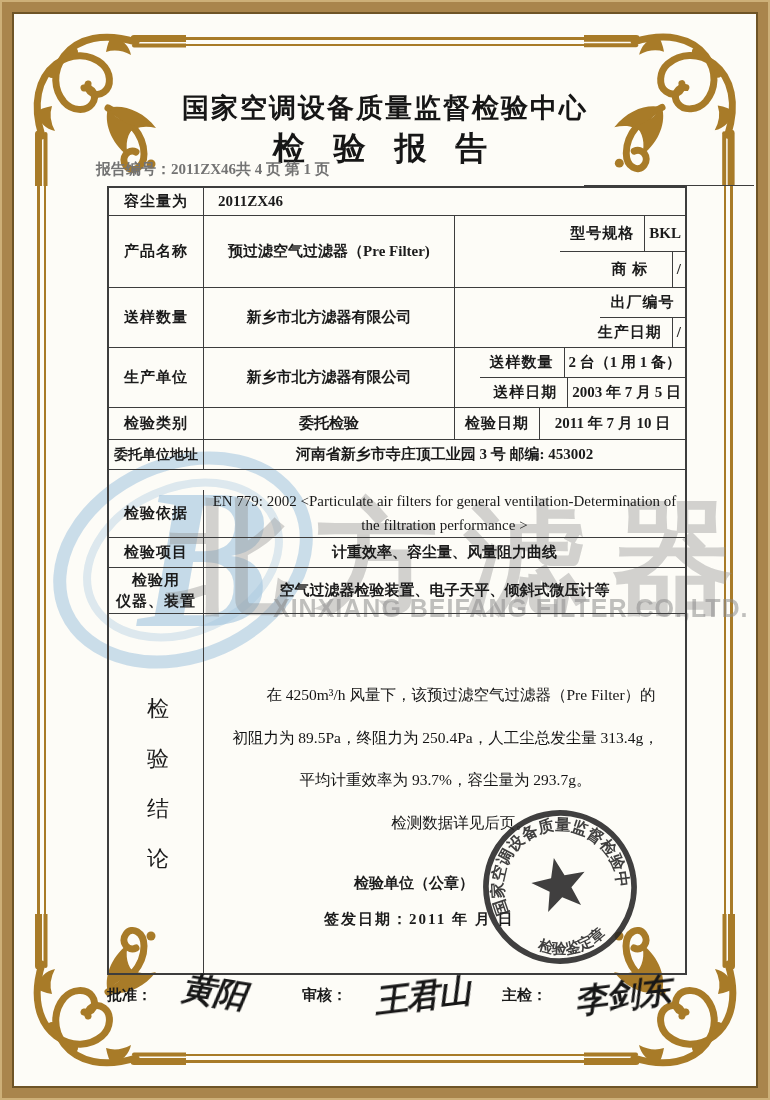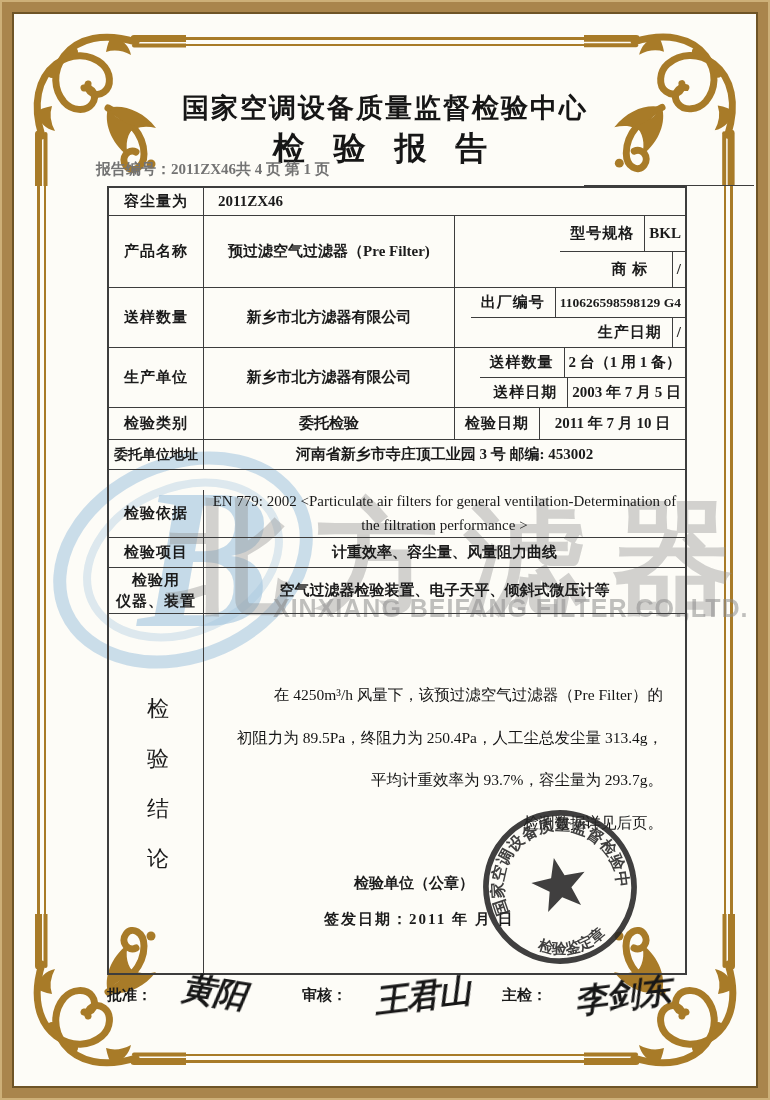--- a/index.html
+++ b/index.html
@@ -58,21 +58,21 @@
   .subcol { flex:1; display:flex; flex-direction:column;align-items:flex-end; }
   .subrow { flex:1; display:flex; border-bottom:1.6px solid #3d3d3d; }
   .subrow:last-child { border-bottom:none; }
   .subrow .c { height:100%; }
   .basis-val { font-weight:normal; font-size:15px; line-height:1.55; padding:2px 8px; }
   .two-line-label { flex-direction:column; line-height:1.35; }
 
   
   .concl-label { flex-direction:column; justify-content:flex-start; padding-top:70px; }
   .concl-label span { display:block; font-weight:normal; font-size:22px; line-height:50px;text-align:right; }
-  .concl-body { position:relative; display:block; text-align:right; padding:60px 22px 18px 24px; }
+  .concl-body { position:relative; display:block; text-align:center; padding:60px 22px 18px 24px; }
   .concl-body p { font-size:15.5px; line-height:2.75; text-indent:2em; color:#141414; }
   .seal-unit  { position:absolute; left:150px; top:260px; font-size:15px; font-weight:bold; color:#1b1b1b; }
   .issue-date { position:absolute; left:120px; top:296px; font-size:15px; font-weight:bold; color:#1b1b1b; letter-spacing:2px; }
 
   
   .stamp { position:absolute; left:468px; top:795px; z-index:4; transform:rotate(-12deg); opacity:.88; }
 
   
   .footer { position:absolute; left:107px; top:980px; width:580px; z-index:4; display:flex; color:#1b1b1b; }
   .sig-group { position:relative; display:flex; align-items:flex-start;gap:28px; }
@@ -218,21 +218,20 @@
         </div>
       </div>
     </div>
 
     <div class="tr h60">
       <div class="c lab w95">送样数量</div>
       <div class="c val w251">新乡市北方滤器有限公司</div>
       <div class="subcol">
         <div class="subrow">
           <div class="c lab w85">出厂编号</div>
-          <div class="c val grow" style="font-size:13.5px;">110626598598129 G4</div>
         </div>
         <div class="subrow">
           <div class="c lab w85">生产日期</div>
           <div class="c val grow">/</div>
         </div>
       </div>
     </div>
 
     <div class="tr h60">
       <div class="c lab w95">生产单位</div>

